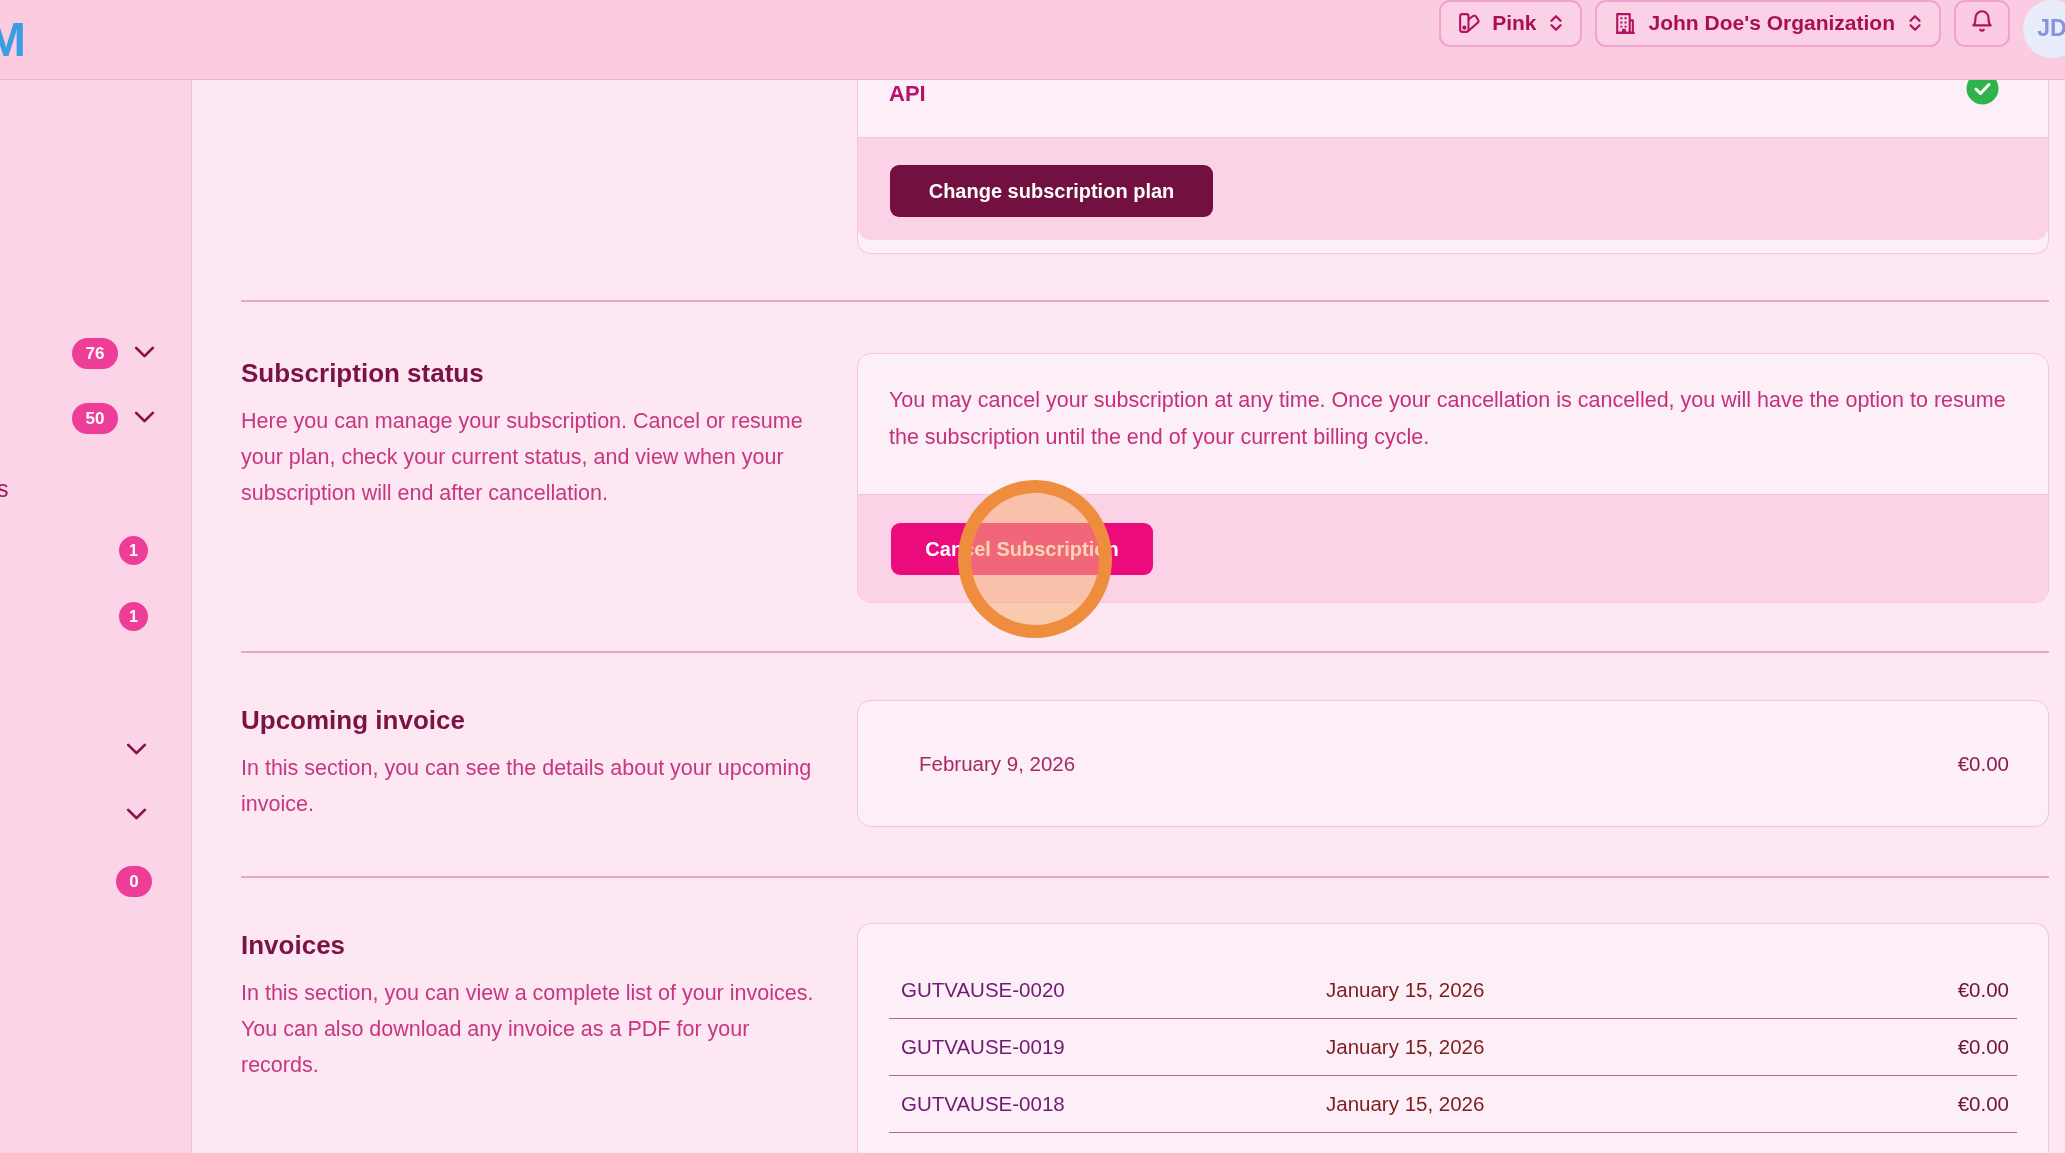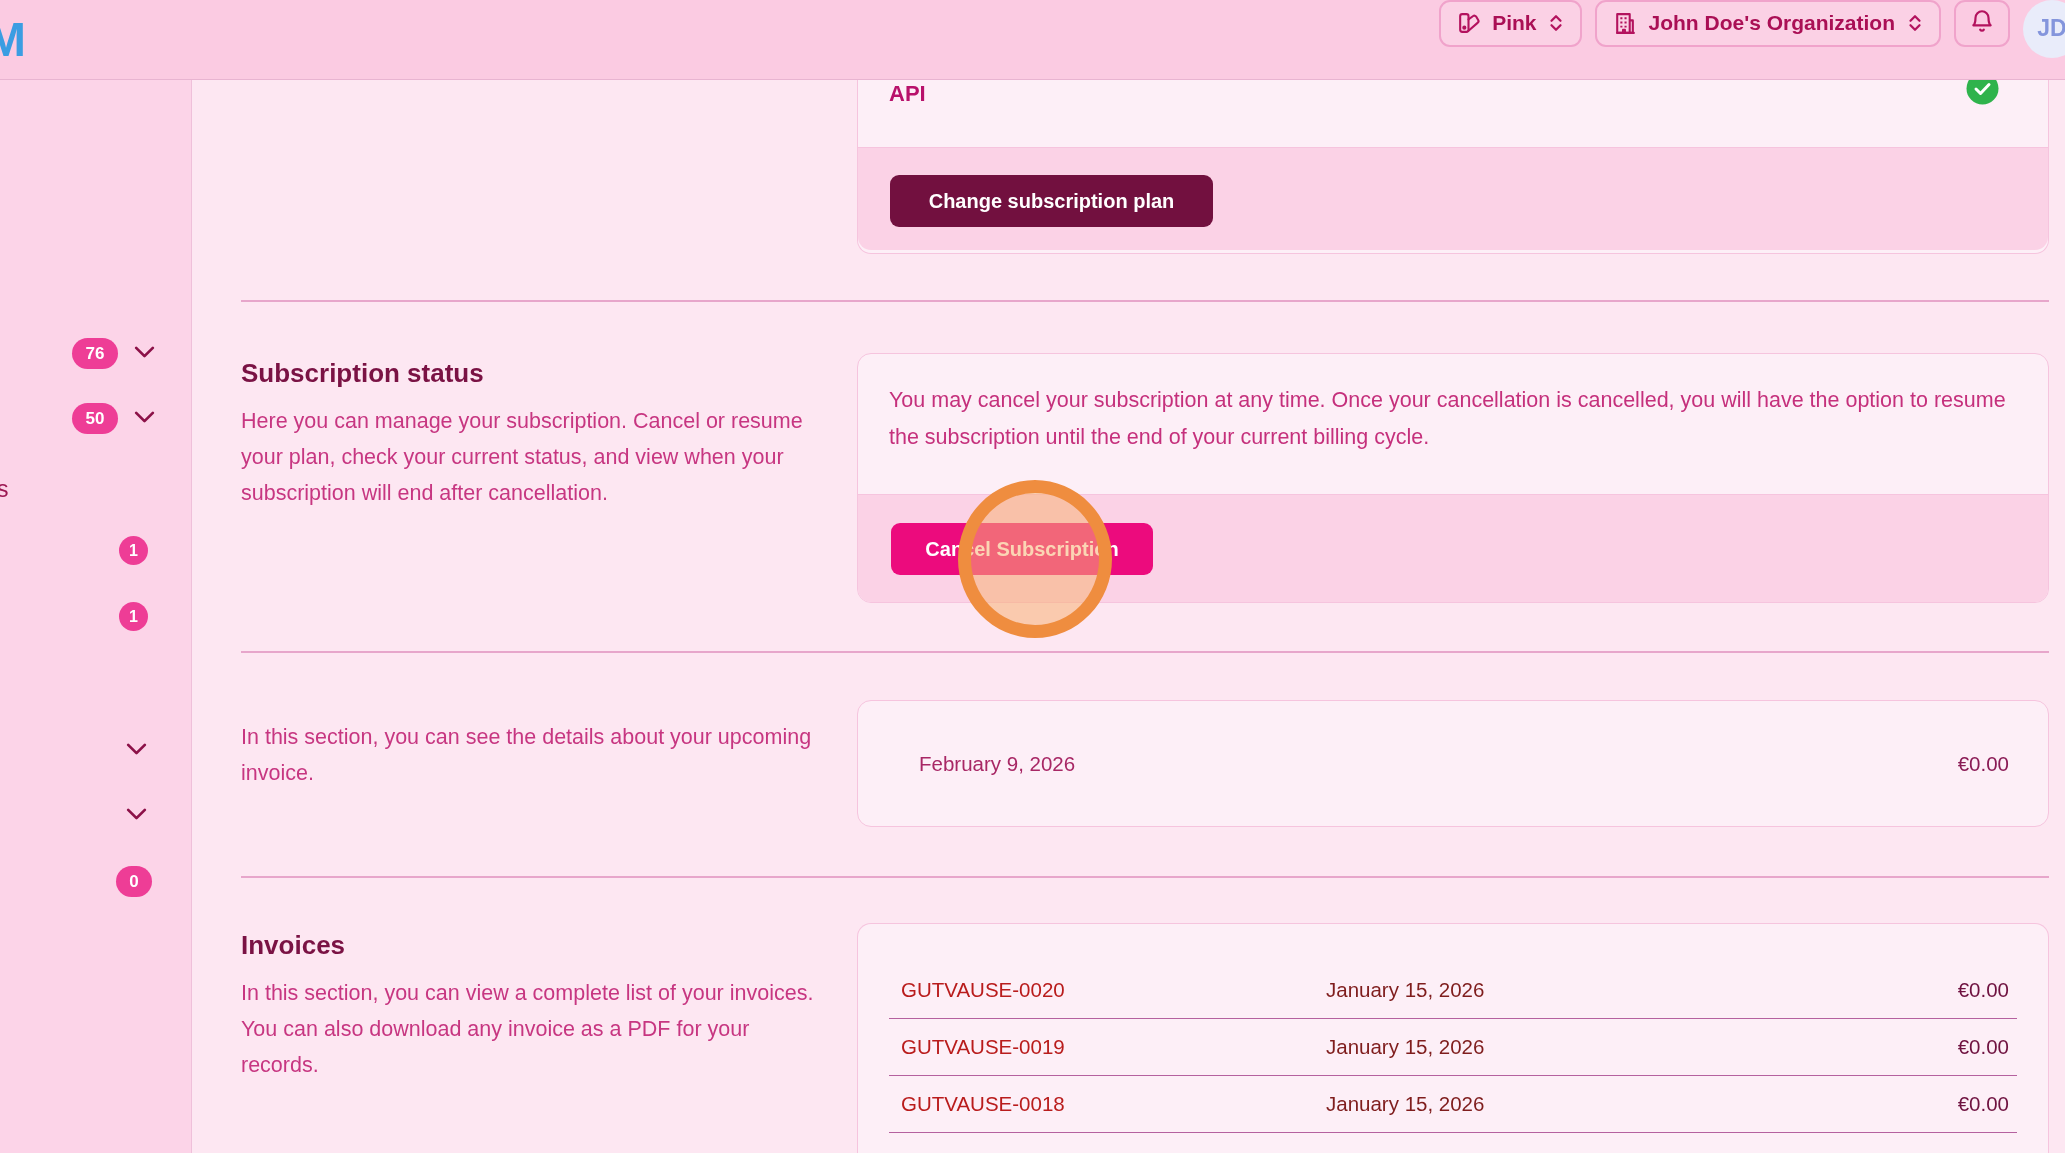--- a/index.html
+++ b/index.html
@@ -82,21 +82,21 @@
   .divider {
     position:absolute; left:241px; width:1808px; height:0;
     border-top:2px solid #e7a6cb;
   }
   .sec-left { position:absolute; left:241px; width:585px; }
   .sec-left h2 { font-size:26px; font-weight:bold; color:#7a1244; }
   .sec-left p { margin-top:14px; font-size:21.5px; line-height:36px; color:#c73681; }
 
   
   .card1 { top:80px; height:174px; border-top:none; border-radius:0 0 14px 14px; }
-  .card1-body { height:67px; padding:16px 31px; position:relative; }
+  .card1-body { height:57px; padding:16px 31px; position:relative; }
   .api-label { position:absolute; left:31px; top:1px; font-size:22px; font-weight:bold; color:#b8116b; }
   .check-badge { position:absolute; right:49px; top:-8px; width:33px; height:33px; }
   .btn-dark {
     display:block; border:none; cursor:pointer;
     background:#72103f; color:#fff; font-weight:bold; font-size:20px;
     font-family:"Liberation Sans", sans-serif;
     border-radius:9px; width:323px; height:52px;
     margin:27px 0 0 32px;
   }
   .card1 .card-footer { height:103px; }
@@ -118,21 +118,21 @@
            justify-content:space-between; padding:0 39px 0 61px; }
   .card3 .inv-date { font-size:20.5px; color:#a82765; }
   .card3 .inv-amount { font-size:20.5px; color:#8a1b55; }
 
   
   .card4 { top:923px; height:300px; border-radius:14px 14px 0 0; border-bottom:none; padding-top:38px; }
   .inv-row {
     height:56px; display:flex; align-items:center;
     padding:0 39px 0 43px; font-size:20.5px;
   }
-  .inv-row .num { width:425px; color:#b91c1c; }
+  .inv-row .num { width:425px; color:#701a75; }
   .inv-row .date { flex:1; color:#7f1d1d; }
   .inv-row .amt { color:#6f1240; }
   .row-divider { border-top:1px solid #b5619f; margin:0 31px; }
 
   
   .click-ring {
     position:absolute; left:958px; top:480px; width:154px; height:158px;
     border:13px solid #ef8d3f; border-radius:50%;
     background:rgba(248,179,118,0.55);
     z-index:40; pointer-events:none;
@@ -273,20 +273,21 @@
   <div class="card-footer">
     <button class="btn-pink">Cancel Subscription</button>
   </div>
 </section>
 
 <div class="click-ring"></div>
 
 <div class="divider" style="top:651px;"></div>
 
 <div class="sec-left" style="top:705px;">
+  <h2>Upcoming invoice</h2>
   <p>In this section, you can see the details about your upcoming invoice.</p>
 </div>
 
 <section class="card card3">
   <span class="inv-date">February 9, 2026</span>
   <span class="inv-amount">€0.00</span>
 </section>
 
 <div class="divider" style="top:876px;"></div>
 

